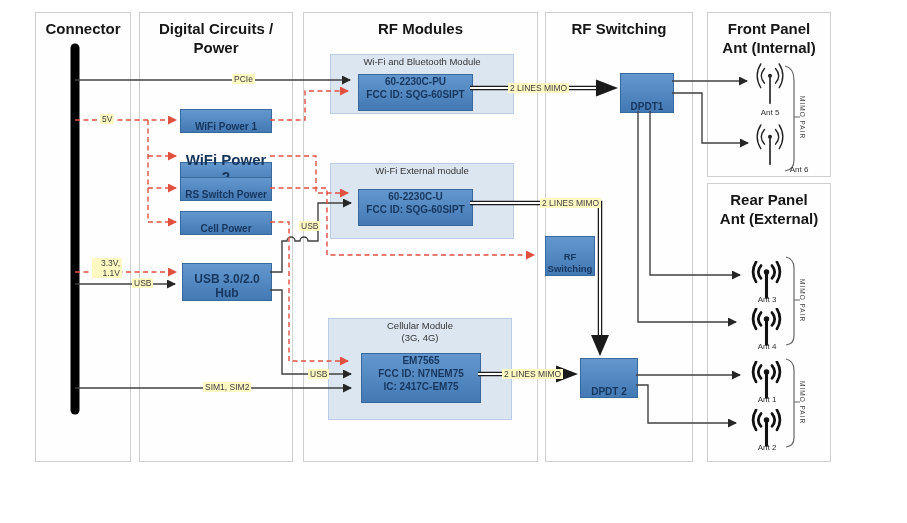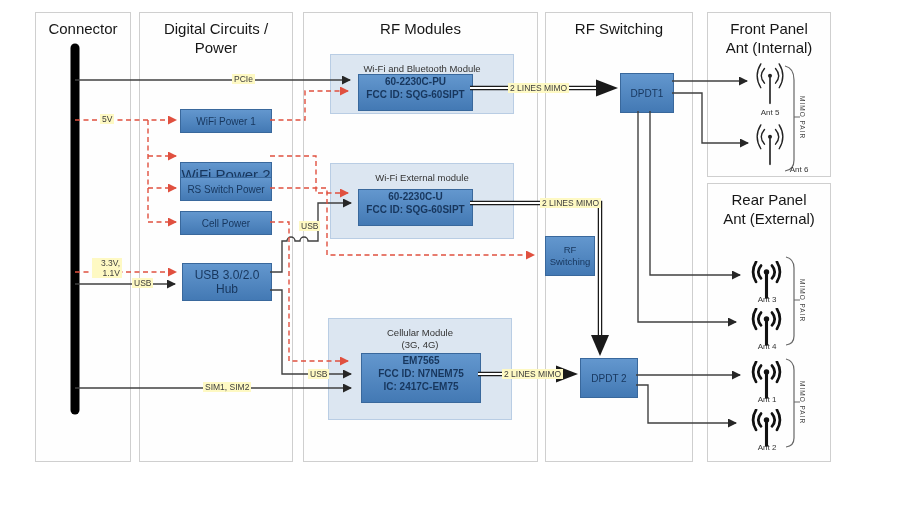--- a/index.html
+++ b/index.html
@@ -1,25 +1,25 @@
 <!DOCTYPE html>
 <html><head>
 <meta charset="utf-8">
 <style>
   html,body{margin:0;padding:0;background:#fff;}
   .stage{position:relative;width:907px;height:523px;background:#fff;
          font-family:"Liberation Sans",sans-serif;overflow:hidden;}
   .col{position:absolute;border:1.5px solid #cfcfcf;background:#fefefe;}
-  .col-title{font-weight:normal;font-size:15px;line-height:19px;text-align:center;
+  .col-title{font-weight:bold;font-size:15px;line-height:19px;text-align:center;
              color:#161616;padding-top:6px;}
   .bluebox{position:absolute;background:linear-gradient(#6397ce,#4379b4);
-           border:1px solid #39689c;color:#17365d;font-weight:normal;text-align:center;
-           display:flex;flex-direction:column;align-items:center;justify-content:center;}
+           border:1px solid #39689c;color:#17365d;font-weight:bold;text-align:center;
+           display:flex;flex-direction:column;align-items:center;justify-content:flex-end;}
   .module{position:absolute;background:#dce6f1;border:1px solid #b9cde4;}
-  .module-title{font-size:9.5px;color:#333;text-align:center;padding-top:8px;line-height:12px;}
+  .module-title{font-size:9.5px;color:#333;text-align:center;padding-top:1px;line-height:12px;}
   .inner{position:absolute;background:linear-gradient(#6397ce,#4379b4);border:1px solid #39689c;
          color:#17365d;font-weight:bold;font-size:10px;line-height:13px;text-align:center;
          display:flex;flex-direction:column;}
   .wlabel{position:absolute;font-size:8.5px;color:#3c3c3c;background:#fef9c3;
           padding:0 2px;line-height:10px;white-space:nowrap;z-index:6;}
   .wlabel.right{text-align:right;}
   .antlabel{position:absolute;font-size:8px;color:#333;width:34px;text-align:center;z-index:6;}
   .mimo{position:absolute;writing-mode:vertical-rl;font-size:6.5px;letter-spacing:1px;
         color:#4a4a4a;height:60px;text-align:center;z-index:6;}
   .caption{position:absolute;left:0;top:487px;width:100%;text-align:center;

